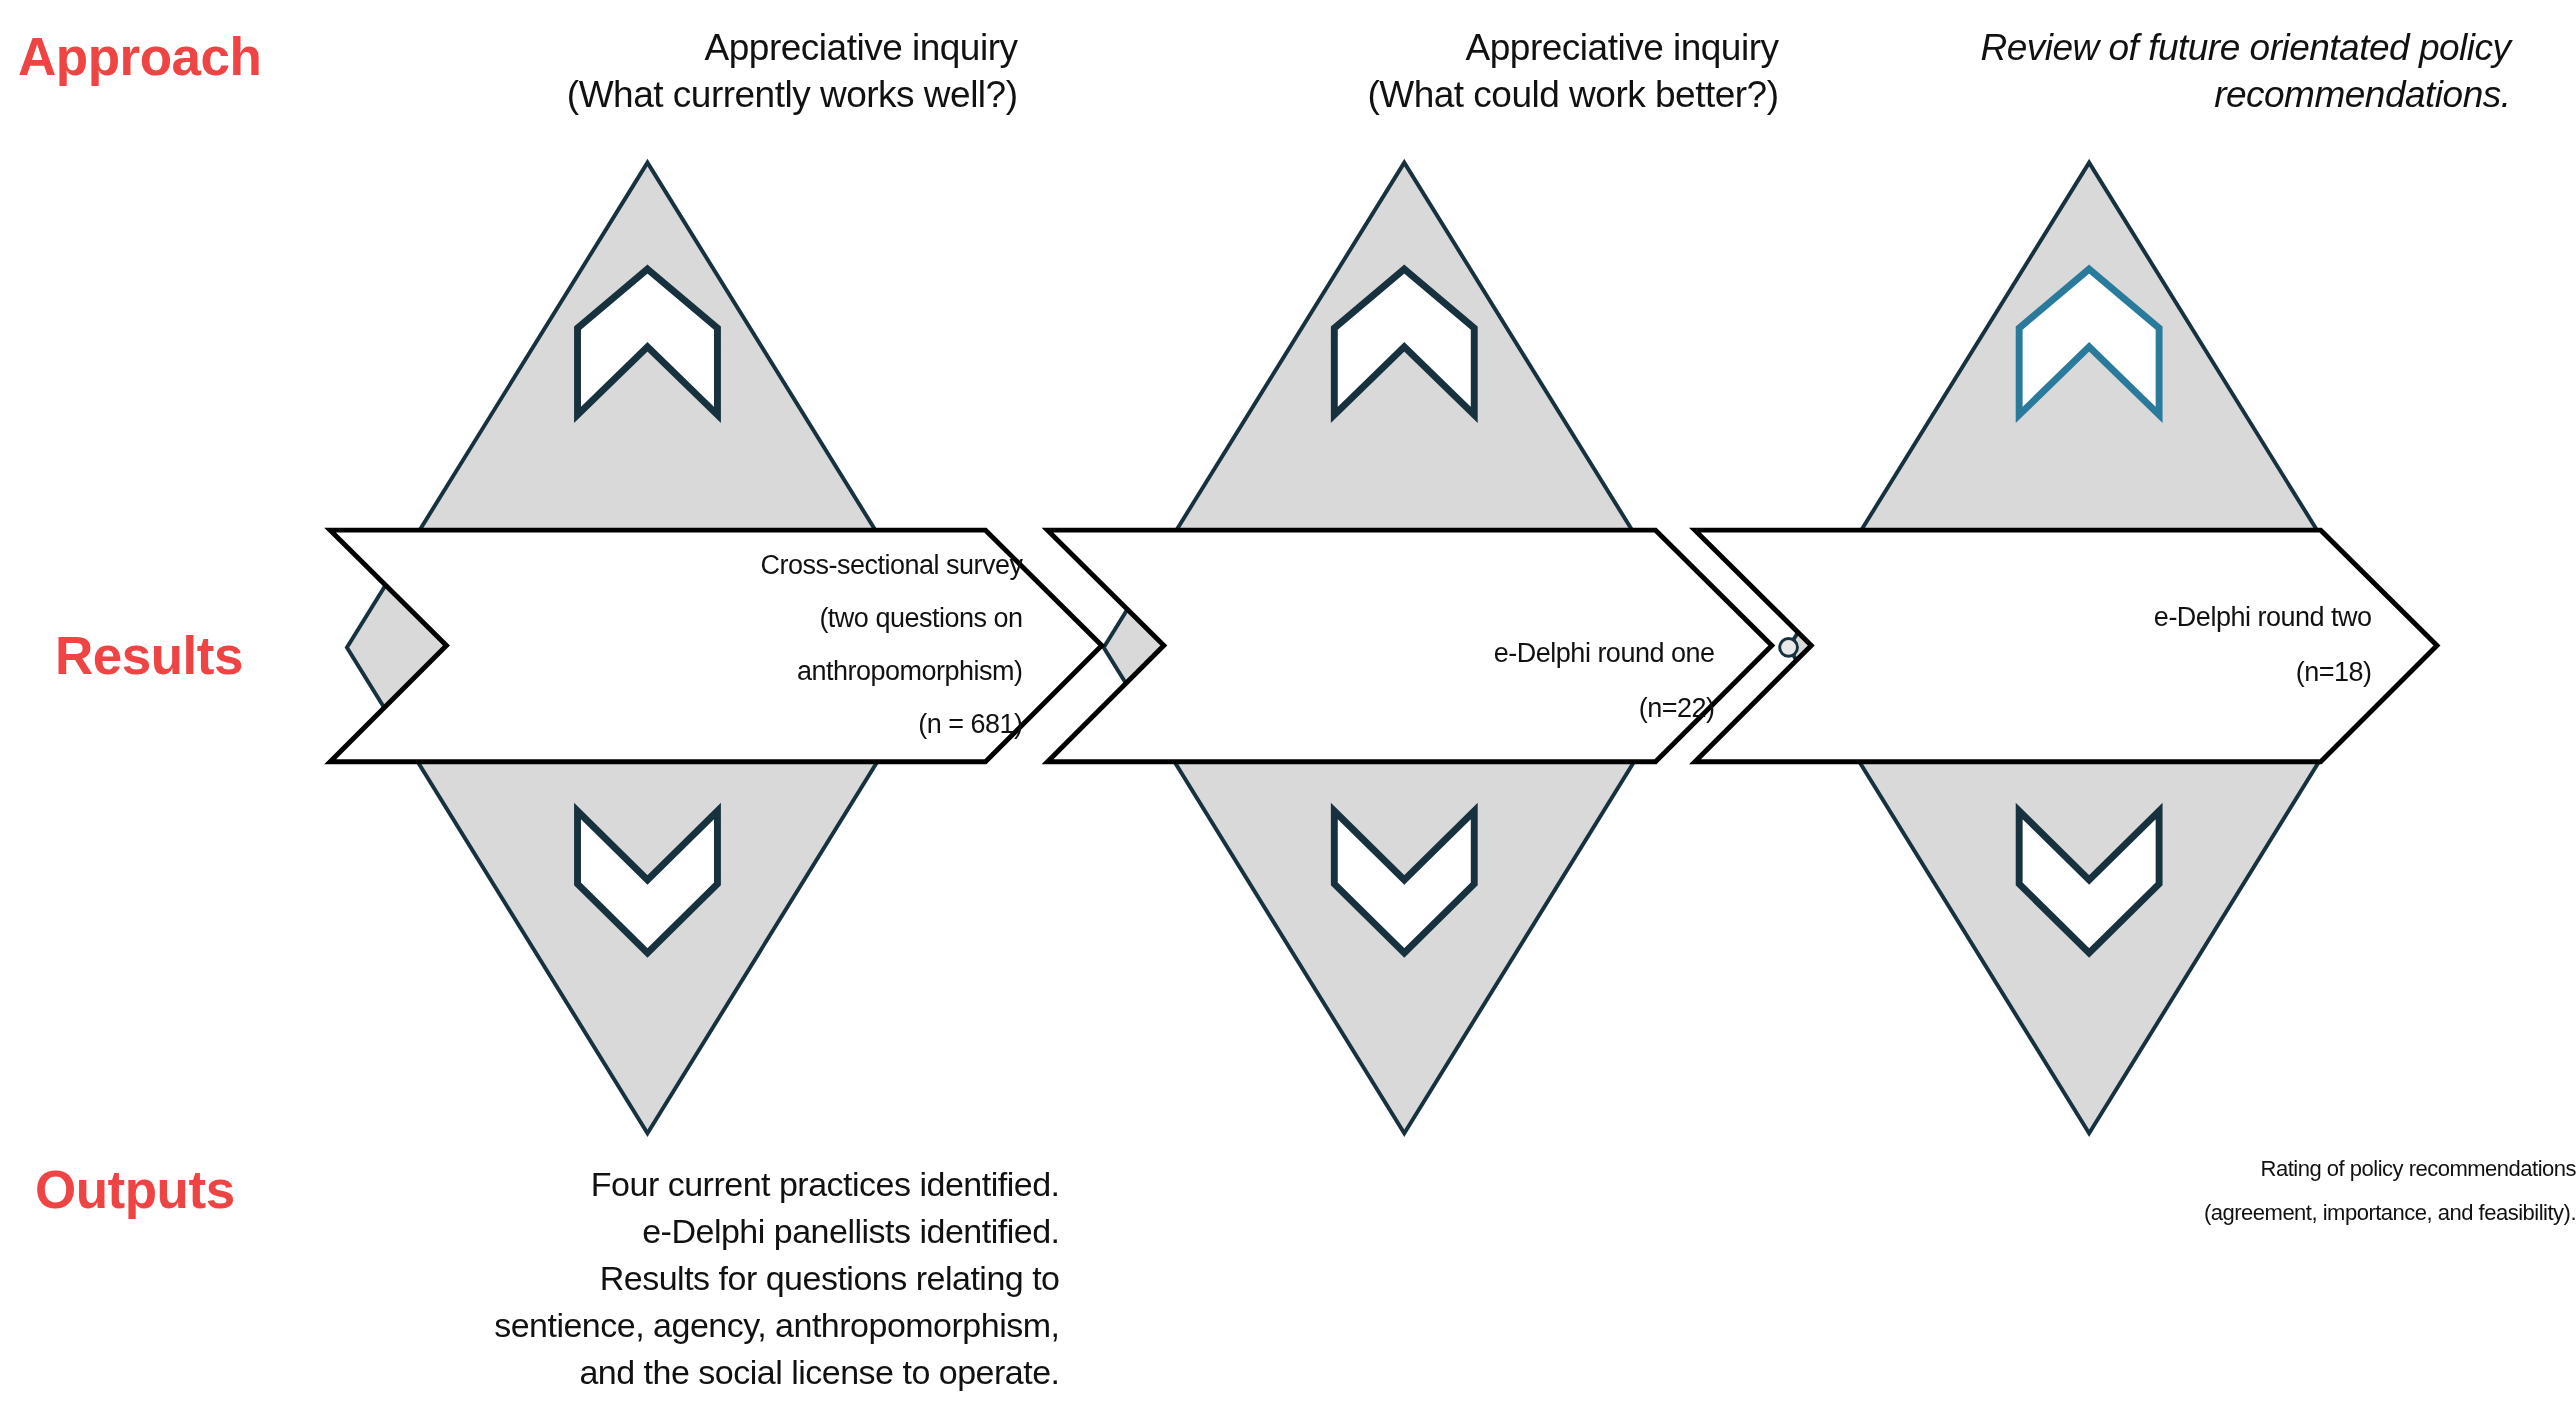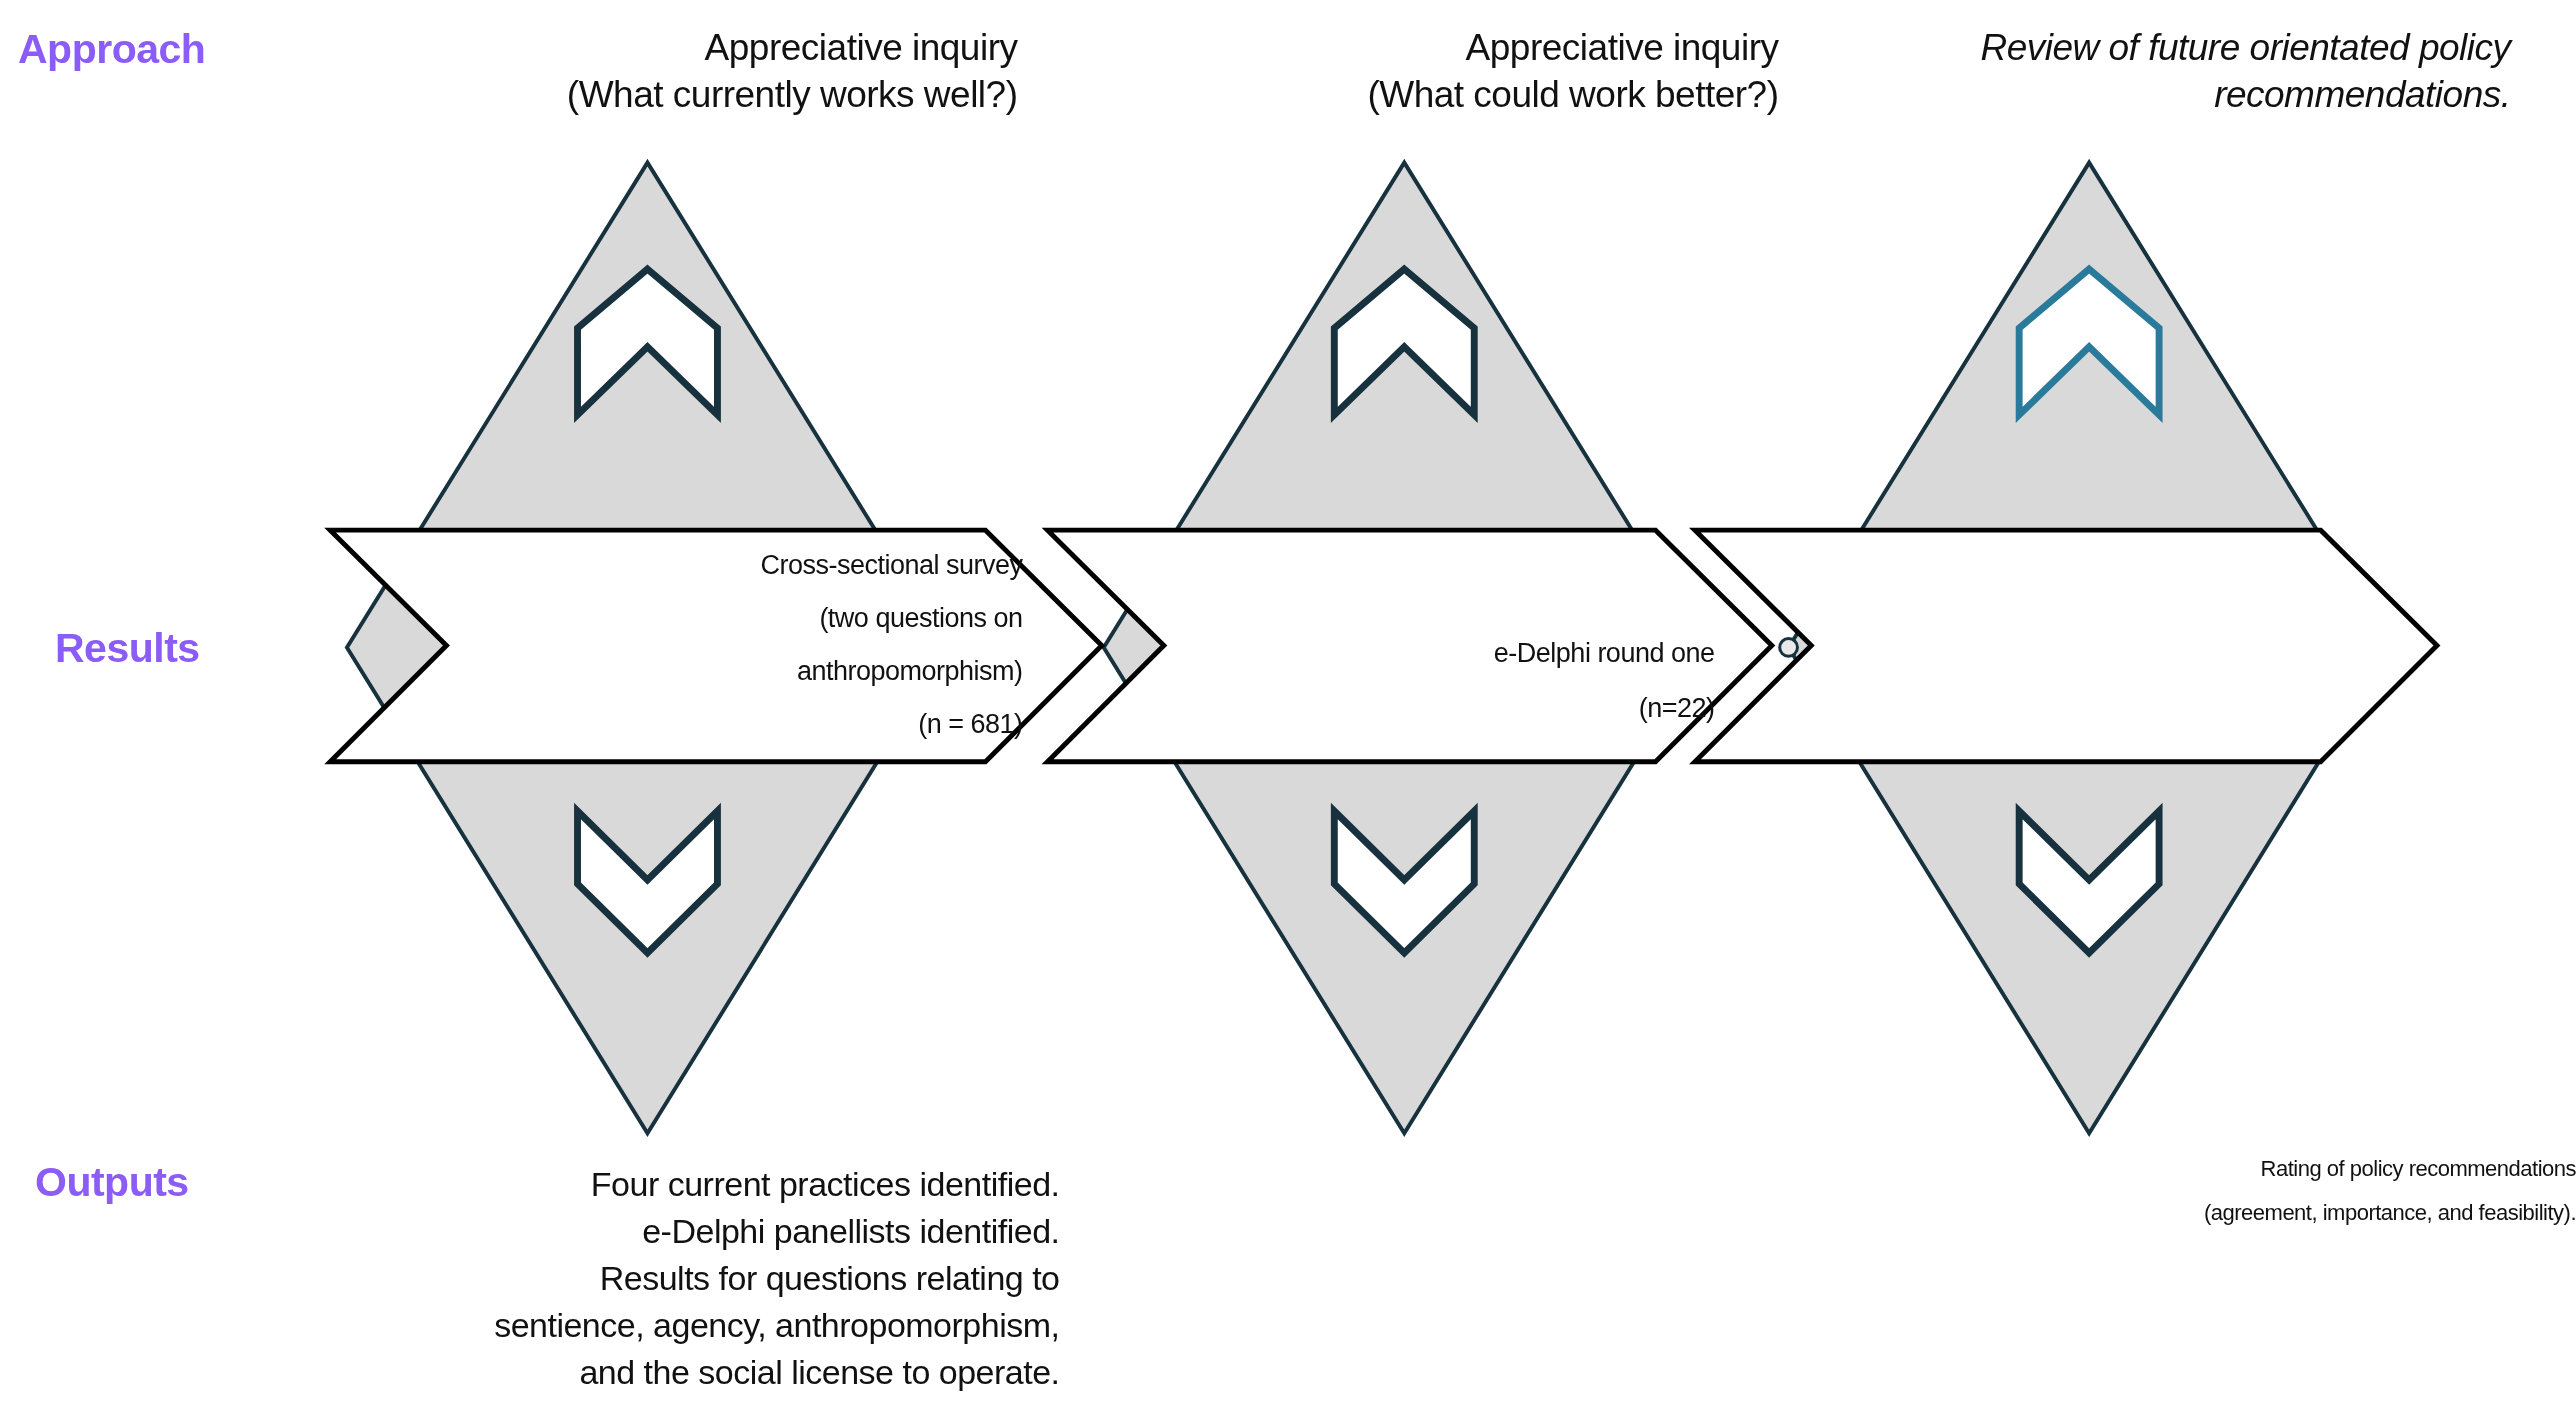--- a/index.html
+++ b/index.html
@@ -26,24 +26,24 @@
     position:absolute;
     white-space:pre-line;
     text-align:right;
     line-height:47px;
     font-size:37px;
     letter-spacing:-0.5px;
     color:var(--text);
   }
   .row-label{
     position:absolute;
-    font-size:41px;
+    font-size:53px;
     font-weight:bold;
     letter-spacing:-0.5px;
-    color:#8b5cf6;
+    color:#ef4444;
     white-space:nowrap;
   }
   .col-header{top:24px;width:749px;transform:translateX(-50%);}
   .header-1{left:643px;}
   .header-2{left:1404px;}
   .header-3{left:2136px;font-style:italic;}
   .banner-text{font-size:27px;width:611px;transform:translateX(-50%);}
   .banner-text-1{left:717px;top:539px;line-height:53px;}
   .banner-text-2{left:1409px;top:590px;line-height:55px;margin-top:36px;}
   .banner-text-3{left:2066px;top:590px;line-height:55px;}
@@ -93,20 +93,22 @@
 (What could work better?)</div>
   <div class="txt col-header header-3">Review of future orientated policy
 recommendations.</div>
 
   <div class="txt banner-text banner-text-1">Cross-sectional survey
 (two questions on
 anthropomorphism)
 (n = 681)</div>
   <div class="txt banner-text banner-text-2">e-Delphi round one
 (n=22)</div>
+  <div class="txt banner-text banner-text-3">e-Delphi round two
+(n=18)</div>
 
   <div class="txt outputs-text outputs-1">Four current practices identified.
 e-Delphi panellists identified.
 Results for questions relating to
 sentience, agency, anthropomorphism,
 and the social license to operate.</div>
   <div class="txt outputs-text outputs-3">Rating of policy recommendations
 (agreement, importance, and feasibility).</div>
 
 </div>

